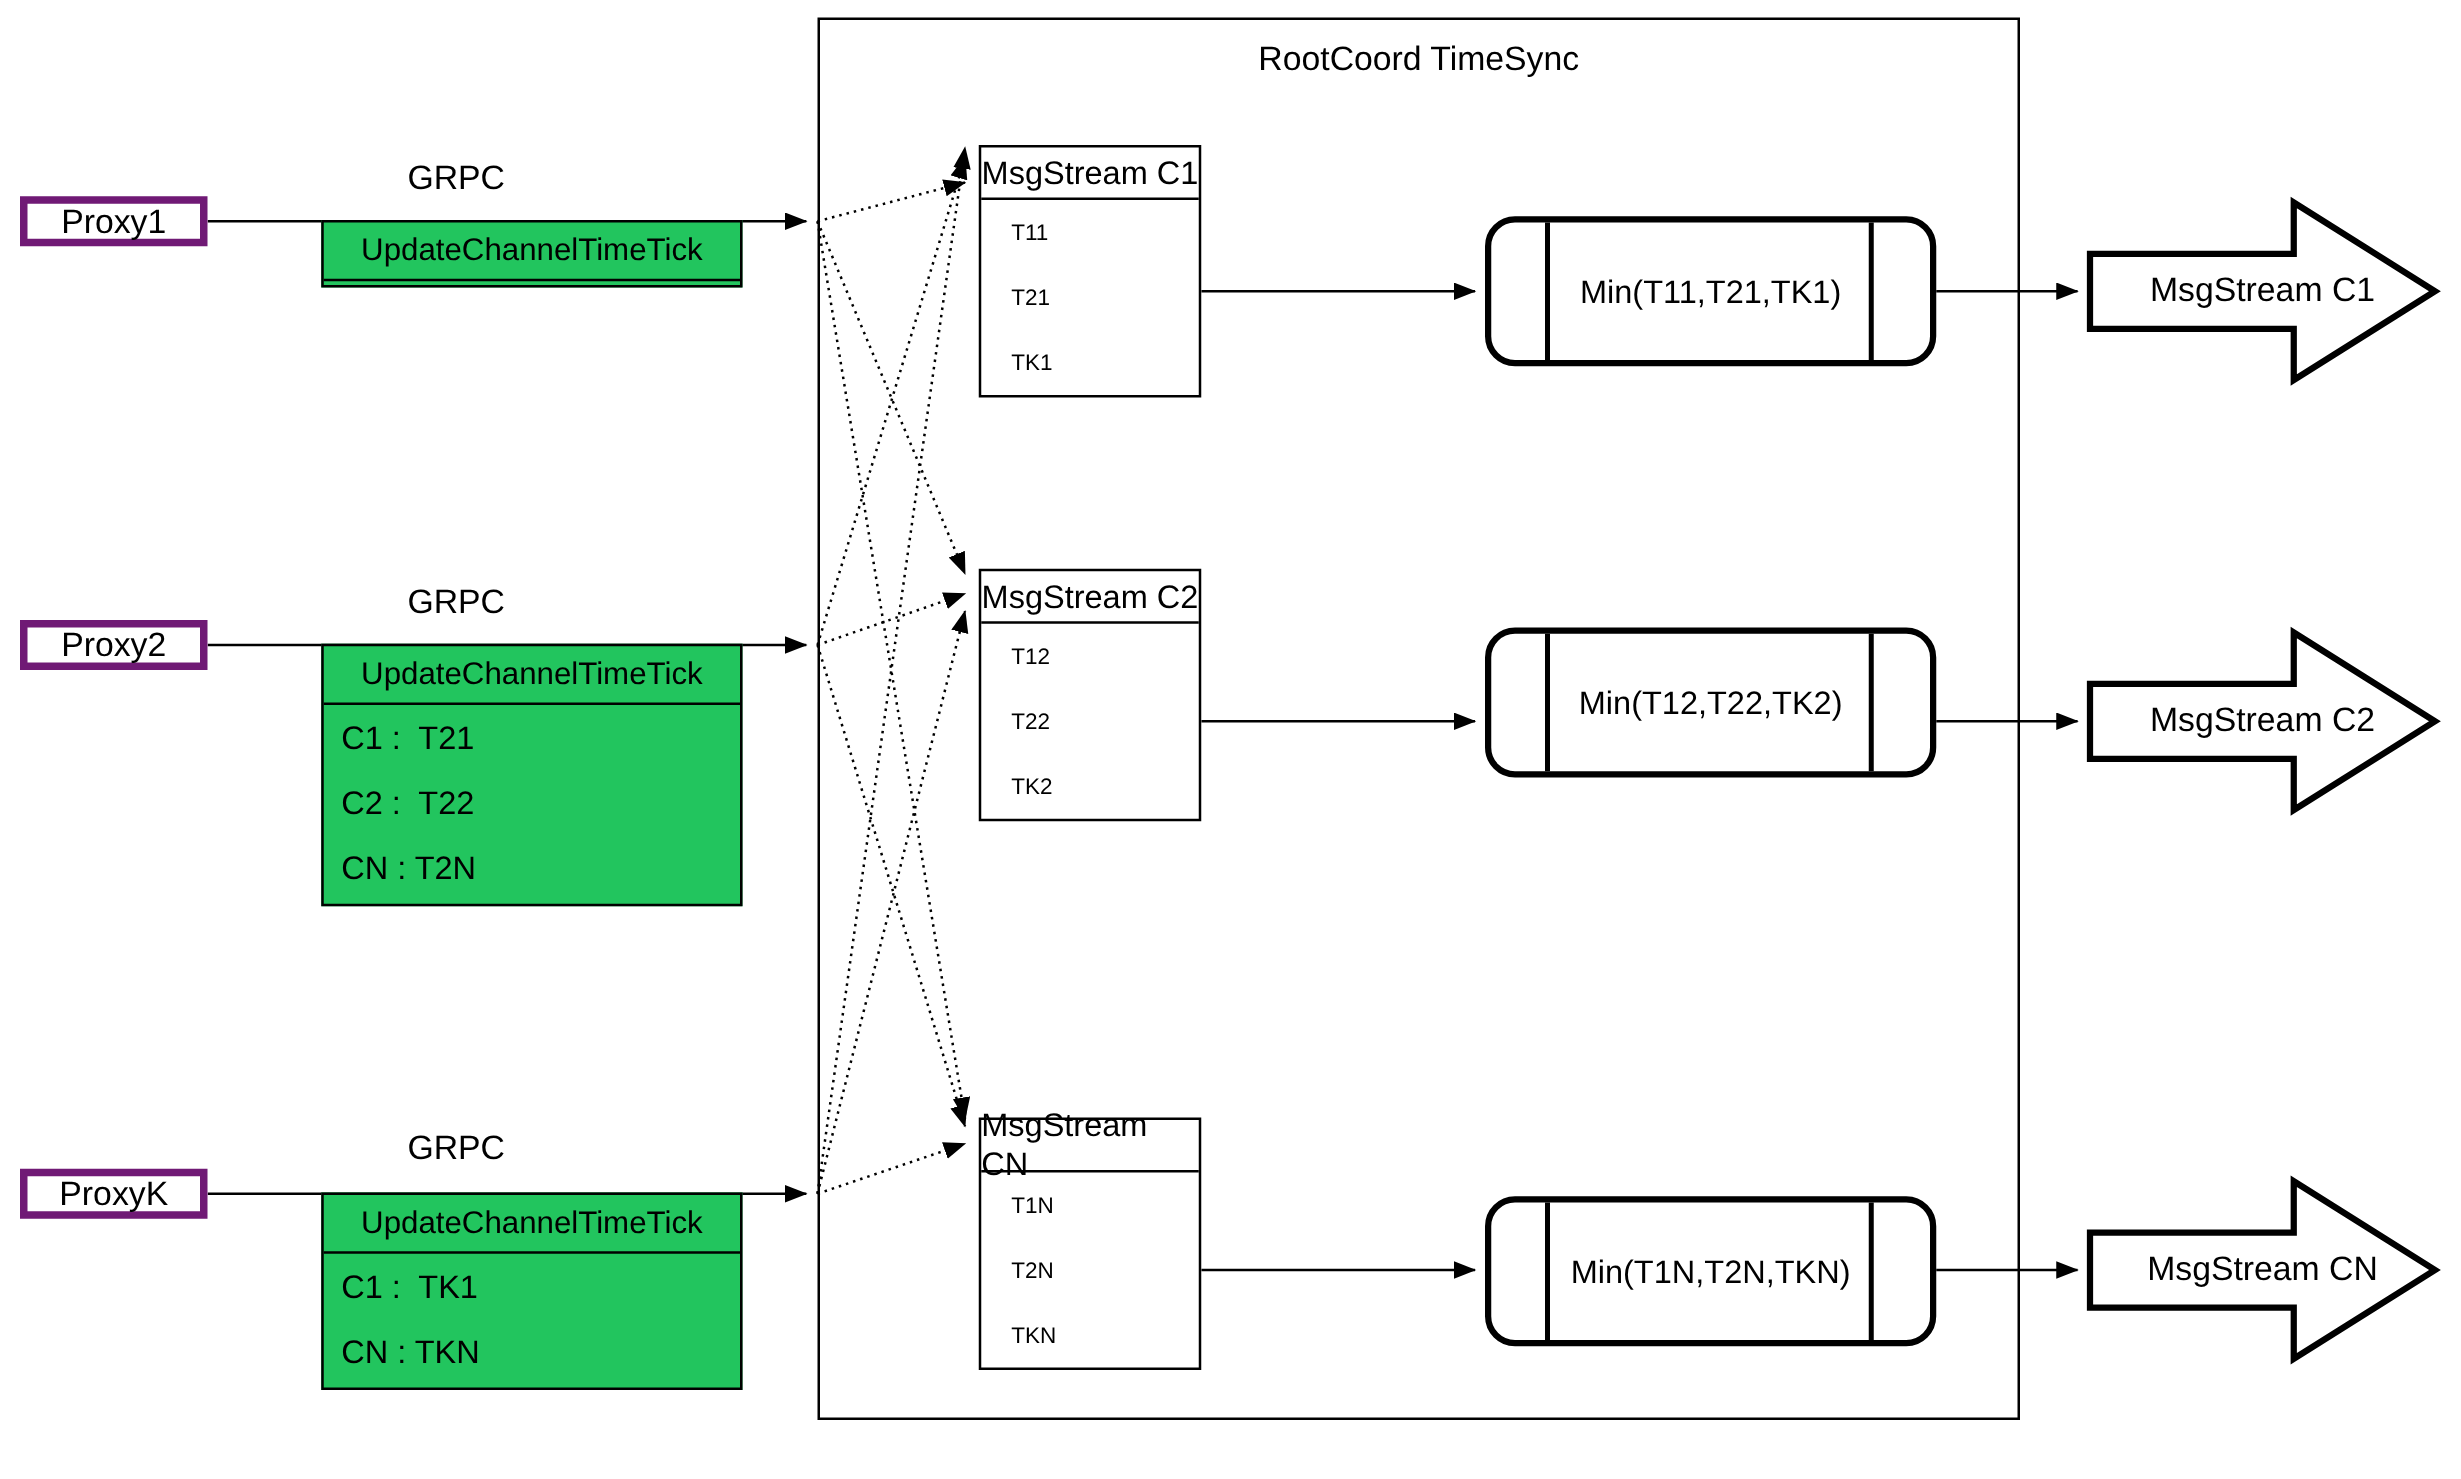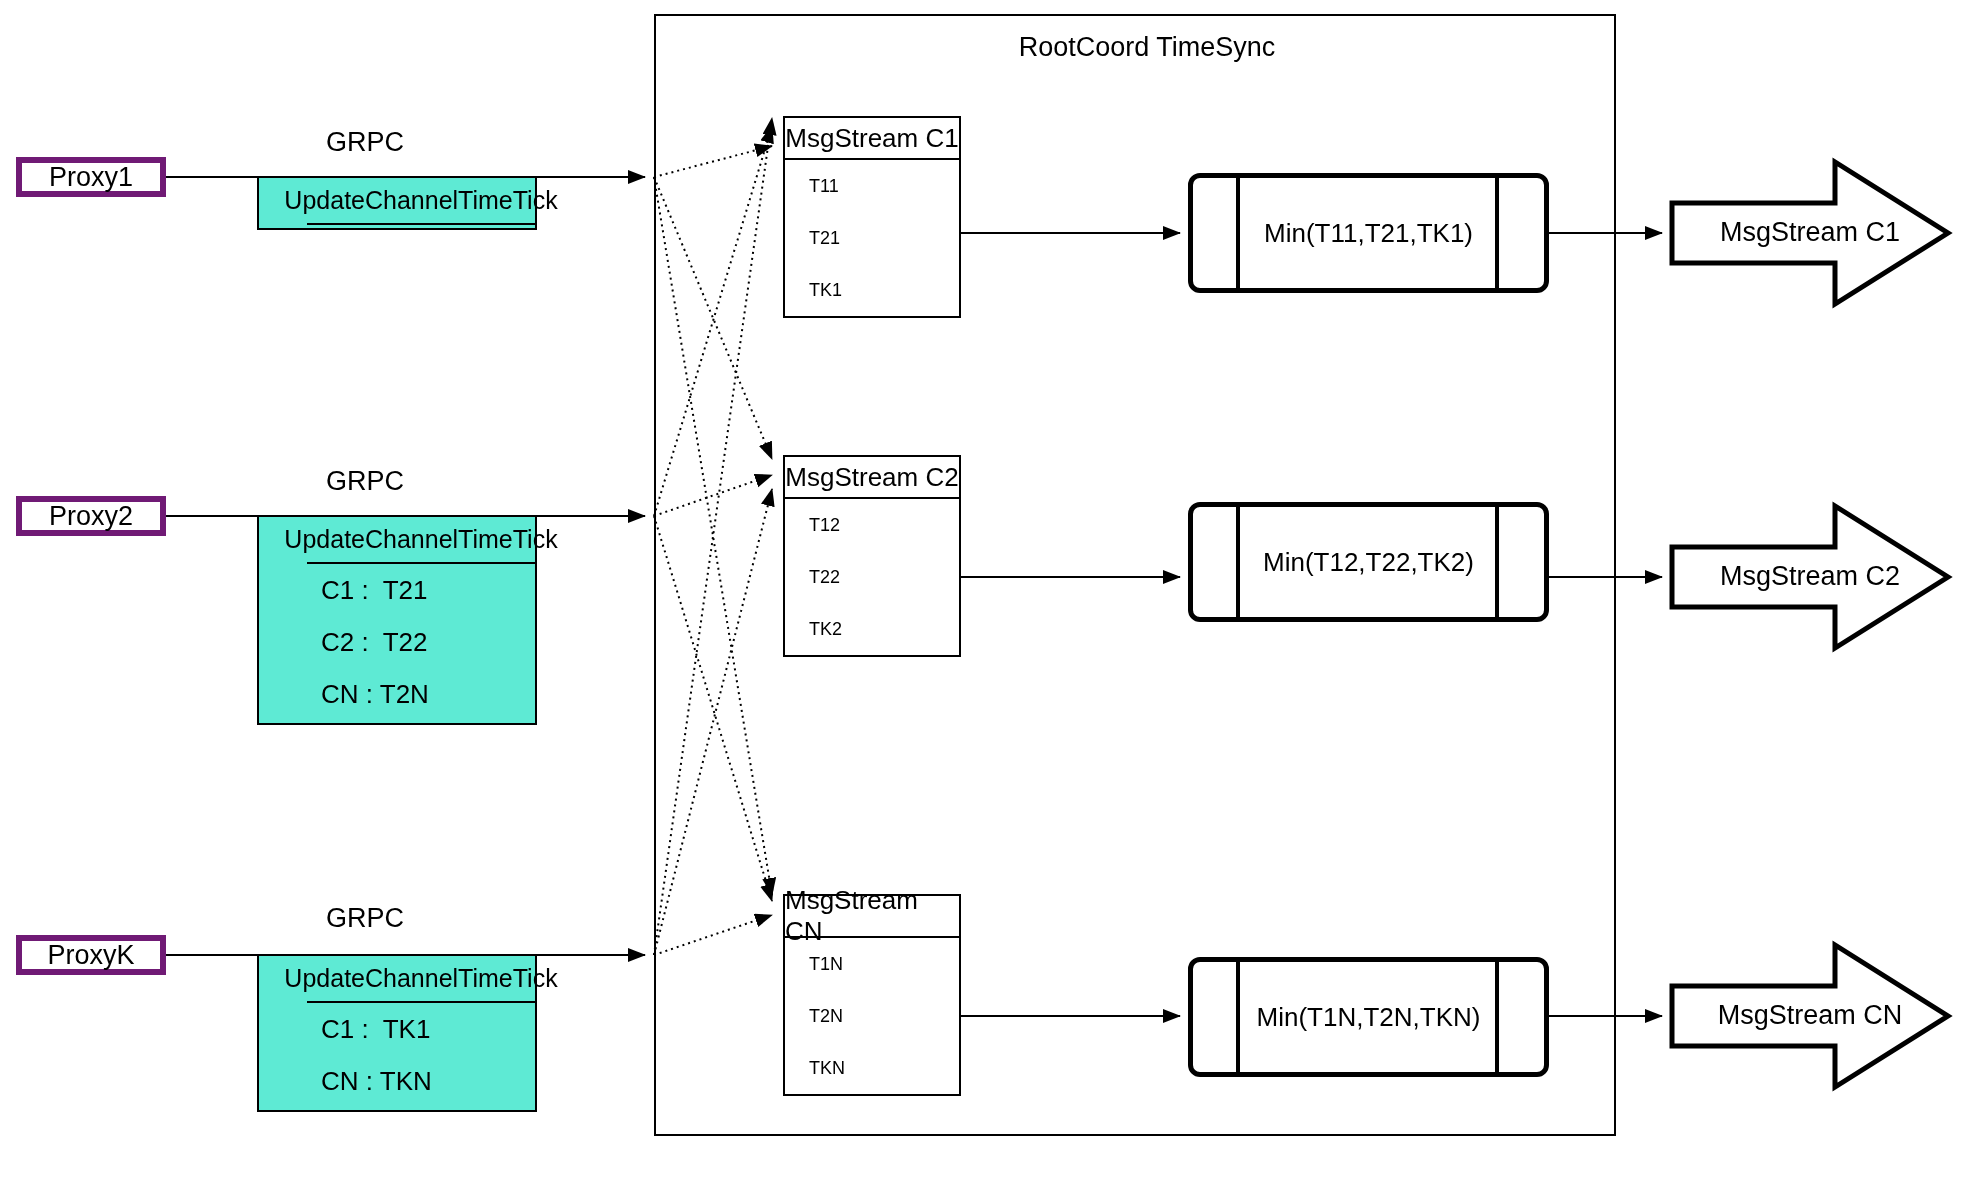--- a/index.html
+++ b/index.html
@@ -5,44 +5,44 @@
   html,body{margin:0;padding:0;background:#ffffff;}
   .canvas{
     position:relative;width:1969px;height:1183px;background:#ffffff;
     font-family:"Liberation Sans",sans-serif;color:#000;overflow:hidden;
   }
   .layer{position:absolute;left:0;top:0;}
   
   .bigbox{position:absolute;left:654px;top:14px;width:962px;height:1122px;
     border:2px solid #000;box-sizing:border-box;background:transparent;}
   .title{position:absolute;left:654px;top:32px;width:962px;text-align:center;
-    font-size:27px;margin-left:12px;}
+    font-size:27px;}
   
   .proxy{position:absolute;left:16px;width:150px;height:40px;border:6px solid #701a75;
     box-sizing:border-box;background:#fff;display:flex;align-items:center;
     justify-content:center;font-size:27px;}
   .grpc{position:absolute;left:250px;width:230px;height:30px;text-align:center;
     font-size:27px;line-height:30px;}
   
-  .tick-table{position:absolute;left:257px;width:280px;border:2px solid #000;
-    background:#5eead4;box-sizing:border-box;padding-bottom:3px;padding-left:48px;}
+  .tick-table{position:absolute;left:257px;width:337px;border:2px solid #000;
+    background:#22c55e;box-sizing:border-box;padding-bottom:3px;}
   .tick-header{height:45px;border-bottom:2px solid #000;display:flex;
     align-items:center;justify-content:center;font-size:25px;}
   .tick-row{height:52px;display:flex;align-items:center;padding-left:14px;
     font-size:26px;white-space:pre;}
   
   .stream-table{position:absolute;left:783px;width:178px;border:2px solid #000;
     background:#fff;box-sizing:border-box;}
   .stream-header{height:40px;border-bottom:2px solid #000;display:flex;
     align-items:center;justify-content:center;font-size:26px;}
   .stream-row{height:52px;display:flex;align-items:center;padding-left:24px;
     font-size:18px;}
   
   .capsule{position:absolute;left:1188px;width:361px;height:120px;
-    border:5px solid #000;border-radius:12px;background:#fff;box-sizing:border-box;
+    border:5px solid #000;border-radius:24px;background:#fff;box-sizing:border-box;
     display:flex;align-items:center;justify-content:center;font-size:26px;}
   .cap-div{position:absolute;top:0;bottom:0;width:4px;background:#000;}
   .cap-div.left{left:43px;}
   .cap-div.right{left:302px;}
   
   .arrow-label{position:absolute;left:1672px;width:276px;text-align:center;
     font-size:27px;}
   
   .r0 .proxy{top:157px;} .r0 .grpc{top:127px;} .r0 .tick-table{top:176px;}
   .r0 .stream-table{top:116px;} .r0 .capsule{top:173px;} .r0 .arrow-label{top:217px;}

